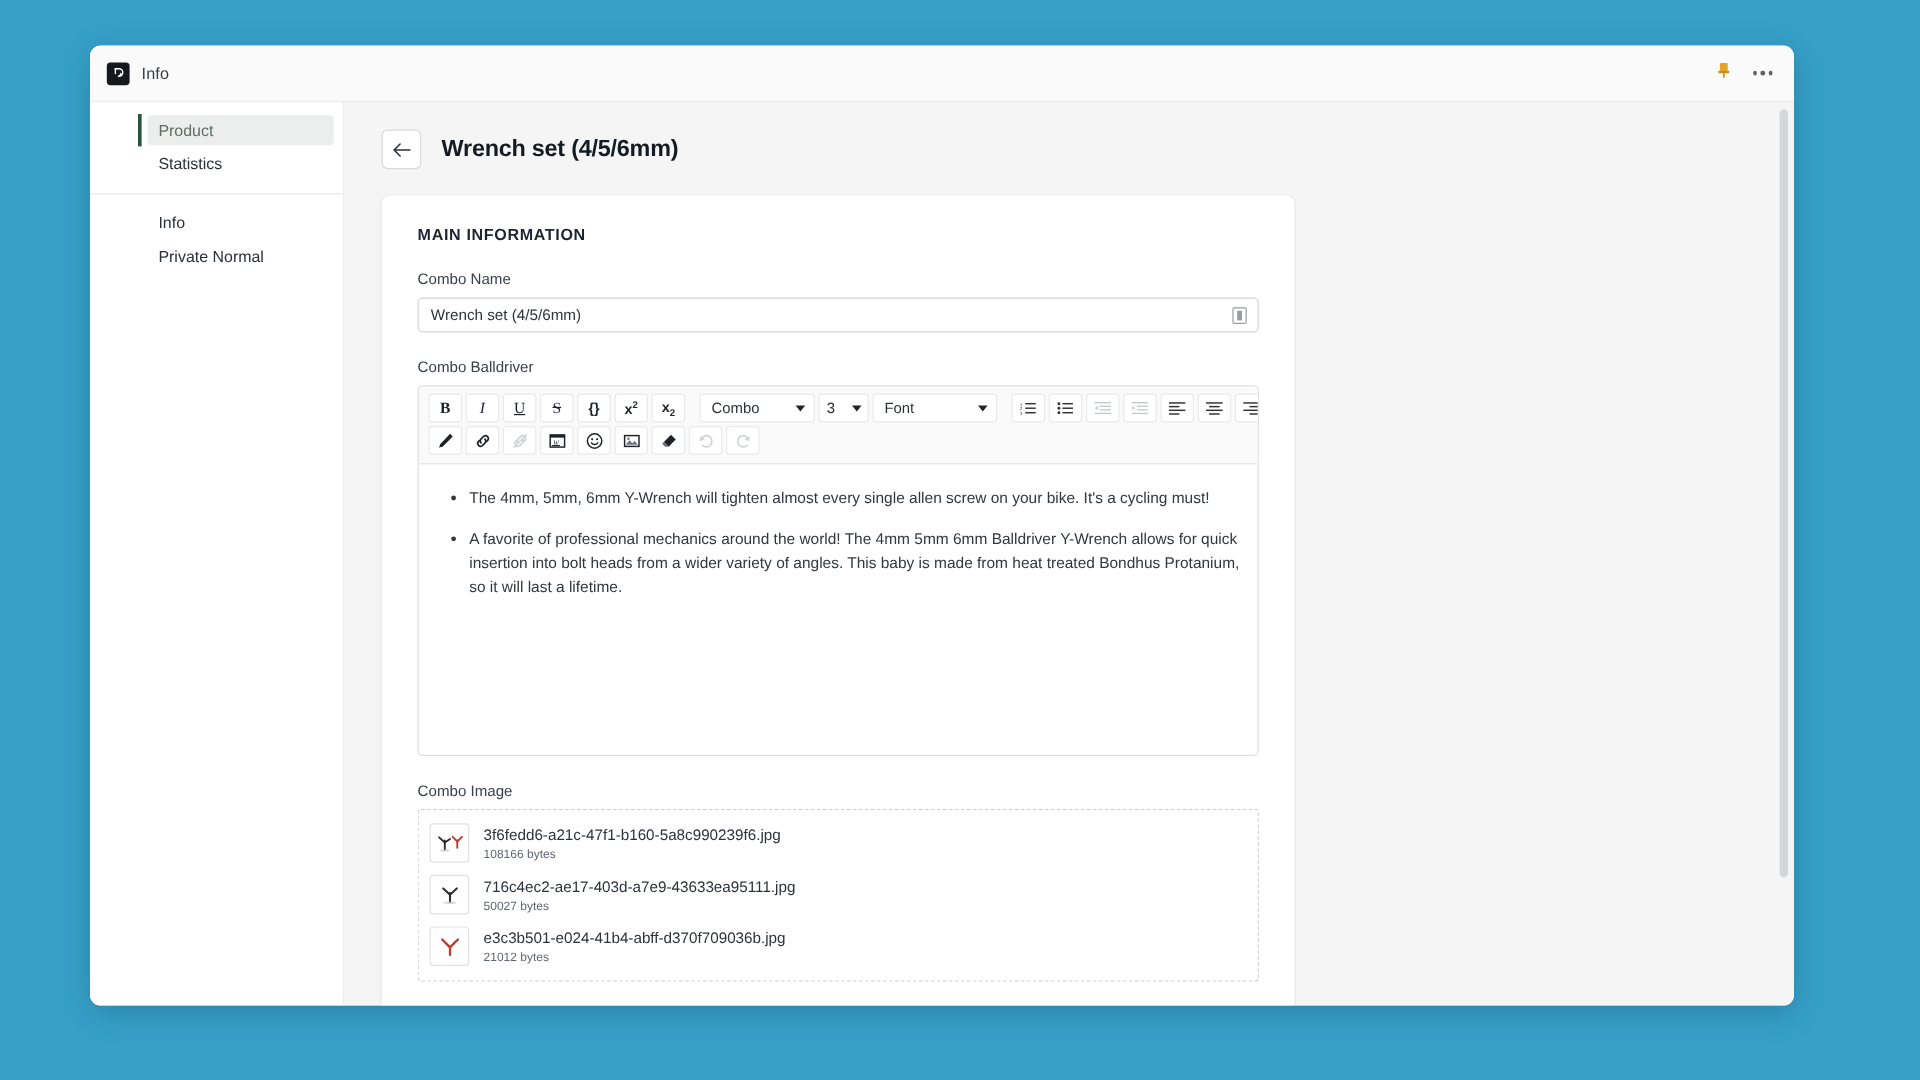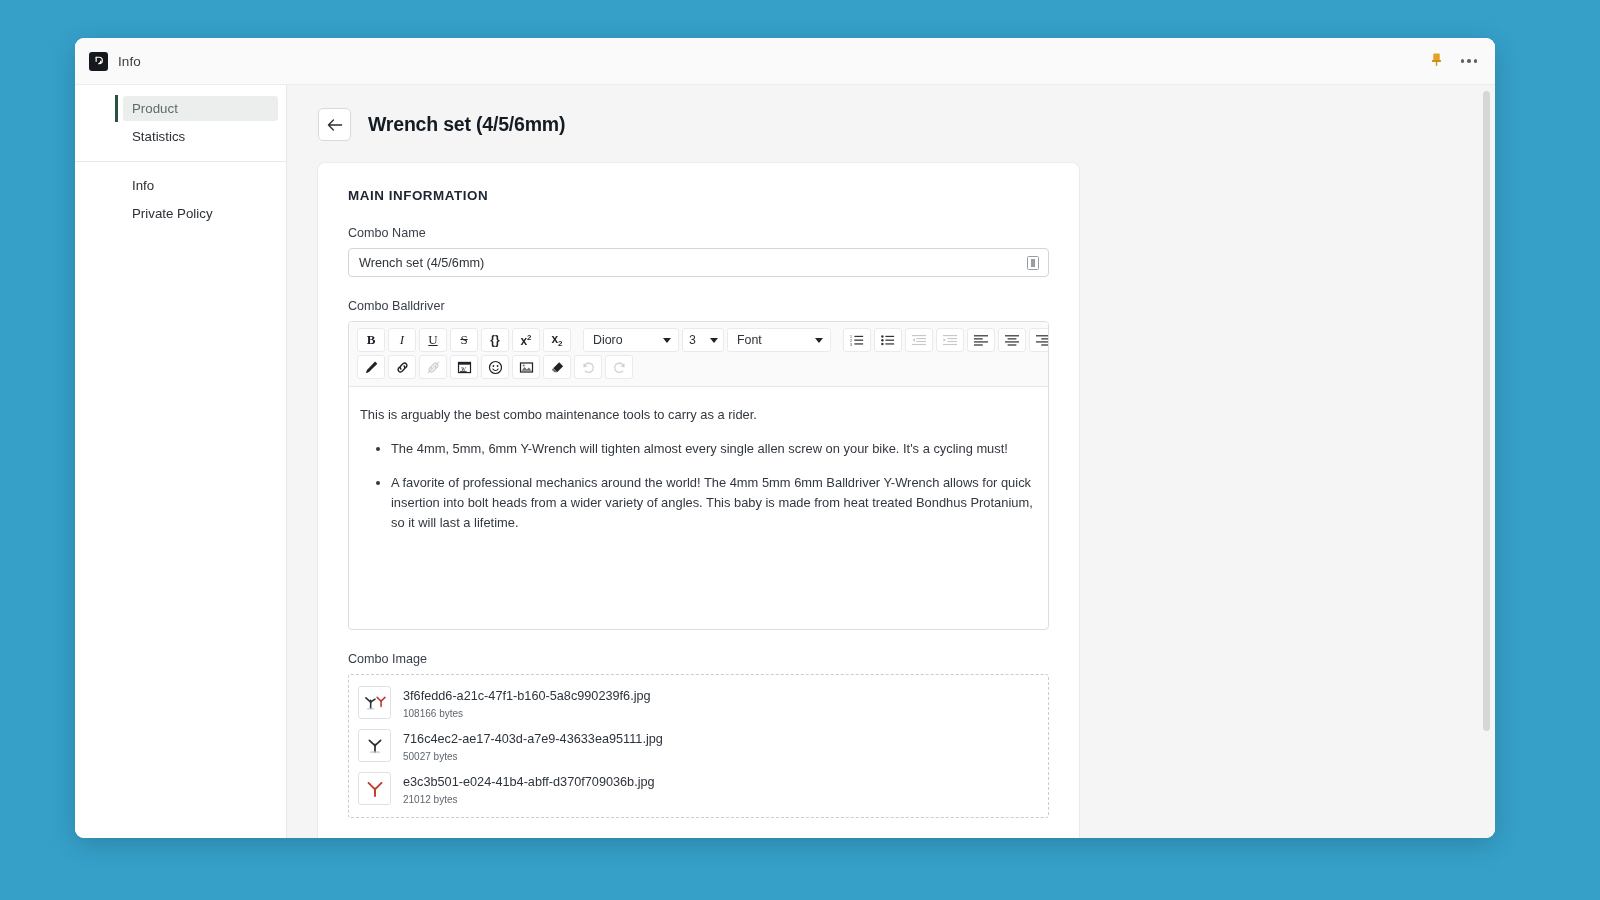--- a/index.html
+++ b/index.html
@@ -348,21 +348,21 @@
         <div class="nav-item">
           <span>Statistics</span>
         </div>
       </div>
       <div class="nav-sep"></div>
       <div class="nav-group">
         <div class="nav-item">
           <span>Info</span>
         </div>
         <div class="nav-item">
-          <span>Private Policy</span>
+          <span>Private Normal</span>
         </div>
       </div>
     </nav>
 
     <main id="content-area">
       <div id="content-scroll">
 
         <div id="page-header">
           <div id="back-button">
             <svg width="16" height="14" viewBox="0 0 18 14" aria-hidden="true">
@@ -407,21 +407,21 @@
                       <span style="font-size:12px;font-weight:bold;">{}</span>
                     </div>
                   <div class="tb-btn">
                       <span class="sup">x<sup>2</sup></span>
                     </div>
                   <div class="tb-btn">
                       <span class="sup">x<sub>2</sub></span>
                     </div>
                   <div class="tb-gap"></div>
                   <div class="tb-select">
-                    <span>Dioro</span>
+                    <span>Combo</span>
                     <span class="caret"></span>
                   </div>
                   <div class="tb-select small">
                     <span>3</span>
                     <span class="caret"></span>
                   </div>
                   <div class="tb-select font">
                     <span>Font</span>
                     <span class="caret"></span>
                   </div>
@@ -550,21 +550,20 @@
                   <div class="tb-btn disabled">
                     <svg width="15" height="15" viewBox="0 0 16 16" aria-hidden="true">
                       <path d="M12.8 7.4 a5 5 0 1 0-1.4 4.4" fill="none" stroke="#cfd2d5" stroke-width="1.4" stroke-linecap="round"></path>
                       <path d="M13.6 3.6 L12.9 7.7 L8.9 6.7 Z" fill="#cfd2d5"></path>
                     </svg>
                   </div>
                 </div>
 
               </div>
               <div class="editor-body">
-                <p>This is arguably the best combo maintenance tools to carry as a rider.</p>
                 <ul>
                   <li>The 4mm, 5mm, 6mm Y-Wrench will tighten almost every single allen screw on your bike. It's a cycling must!</li>
                   <li>A favorite of professional mechanics around the world! The 4mm 5mm 6mm Balldriver Y-Wrench allows for quick insertion into bolt heads from a wider variety of angles. This baby is made from heat treated Bondhus Protanium, so it will last a lifetime.</li>
                 </ul>
               </div>
             </div>
           </div>
 
           <div class="field" style="margin-bottom:0;">
             <div class="field-label">Combo Image</div>

